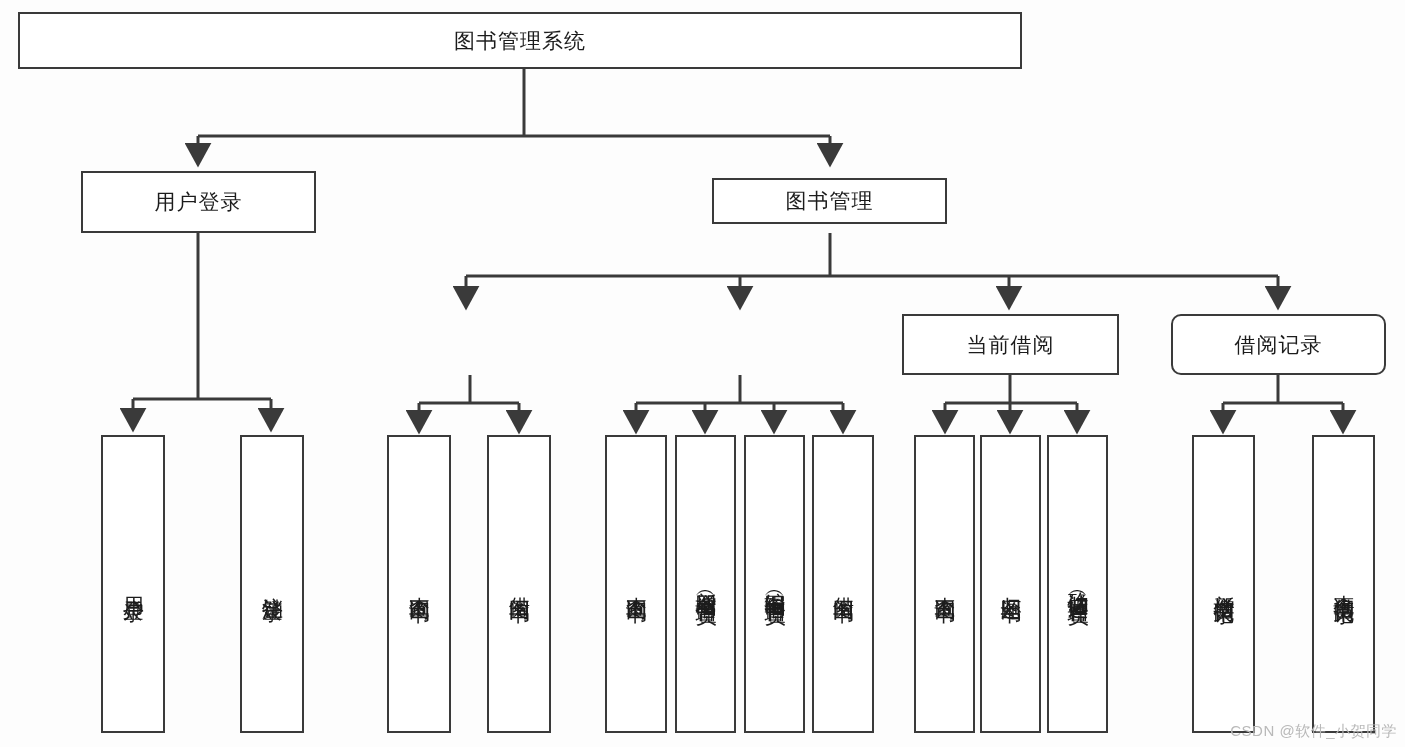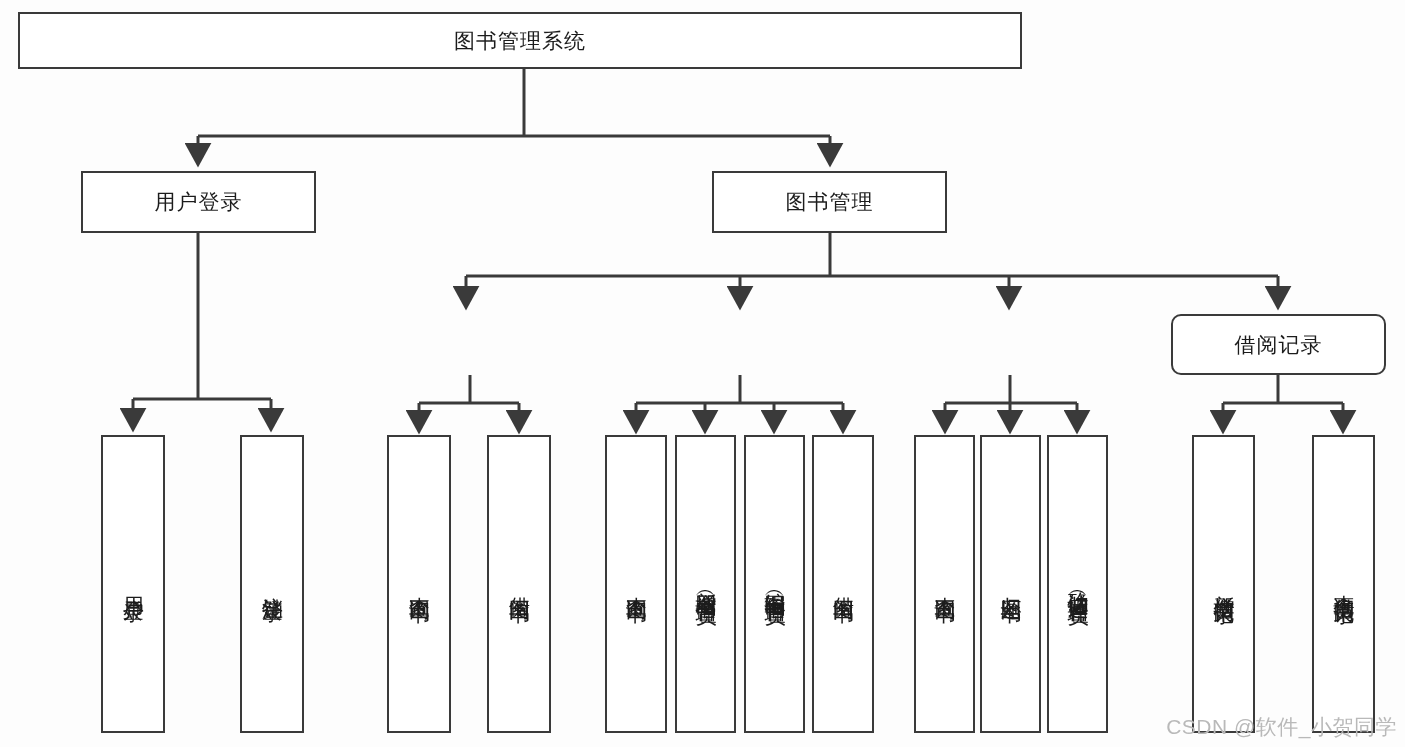--- a/index.html
+++ b/index.html
@@ -52,21 +52,21 @@
   }
   .node.vert .vtext {
     writing-mode: vertical-rl;
     text-orientation: upright;
     display: block;
   }
   .watermark {
     position: absolute;
     right: 8px;
     bottom: 6px;
-    font-size: 21px;
+    font-size: 15px;
     color: #b9b9b9;
     letter-spacing: 0.5px;
     z-index: 5;
     white-space: nowrap;
   }
 </style>
 </head>
 <body>
 
 <div id="diagram">
@@ -121,24 +121,27 @@
     </g>
   </svg>
 
   <div class="node horiz" style="left:18px; top:12px; width:1004px; height:57px;font-family:Liberation Mono, monospace;">
     <span>图书管理系统</span>
   </div>
 
   <div class="node horiz" style="left:81px; top:171px; width:235px; height:62px;">
     <span>用户登录</span>
   </div>
-  <div class="node horiz" style="left:712px; top:171px; width:235px; height:62px;">
+  <div class="node horiz" style="left:712px; top:178px; width:235px; height:46px;">
     <span>图书管理</span>
   </div>
 
+  <div class="node horiz" style="left:902px; top:314px; width:217px; height:61px;">
+    <span>当前借阅</span>
+  </div>
   <div class="node horiz" style="left:1171px; top:314px; width:215px; height:61px;border-radius:10px;">
     <span>借阅记录</span>
   </div>
 
   <div class="node vert" style="left:101px; top:435px; width:64px; height:298px;">
     <span class="vtext">用户登录</span>
   </div>
   <div class="node vert" style="left:240px; top:435px; width:64px; height:298px;">
     <span class="vtext">注销登录</span>
   </div>

